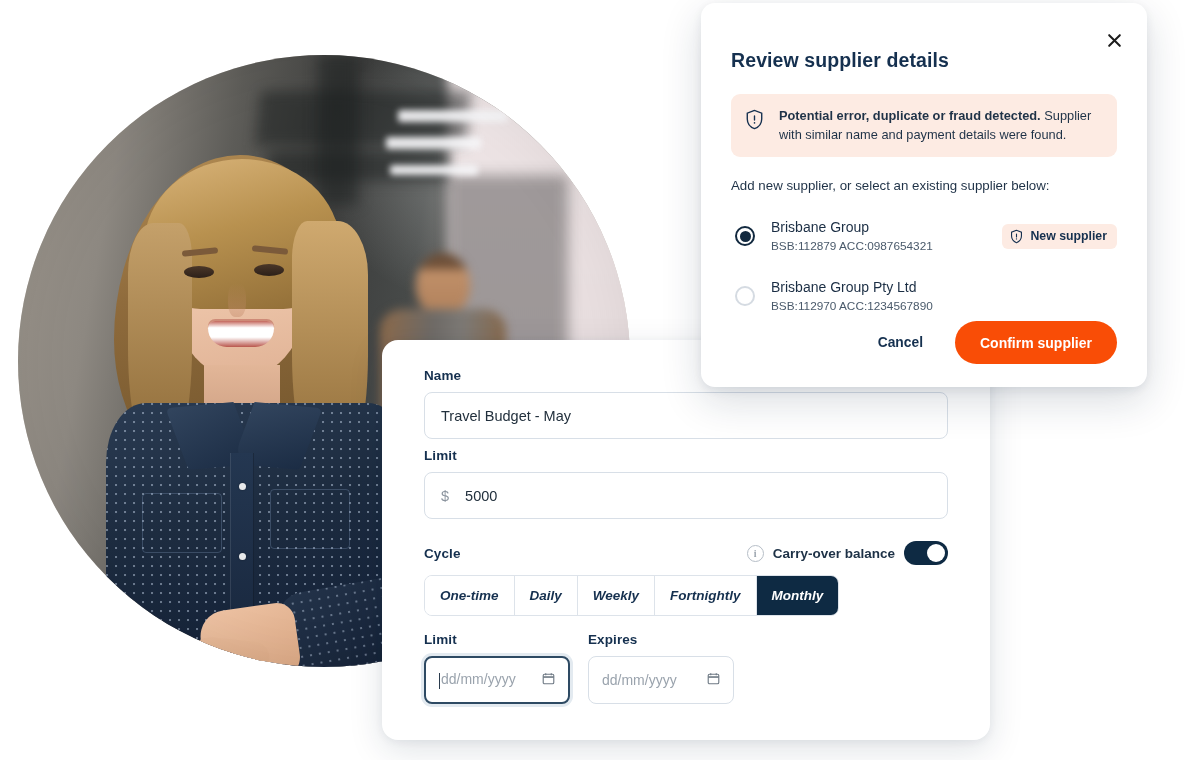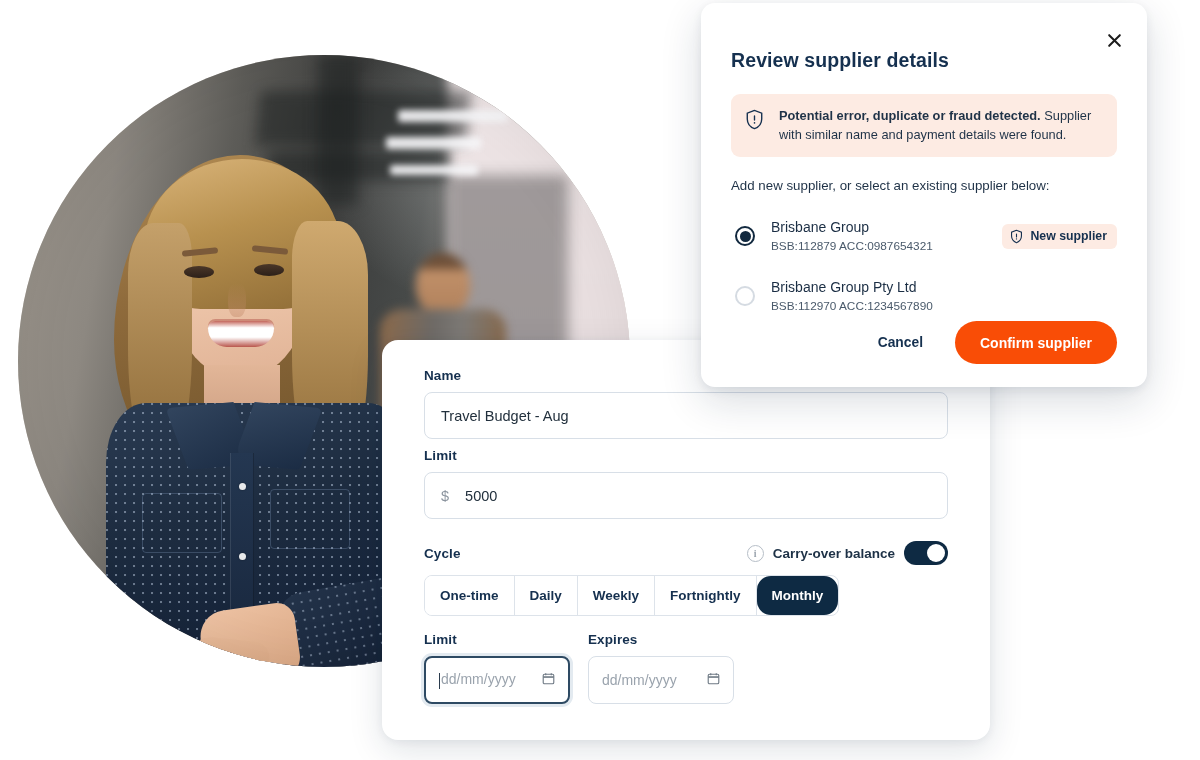--- a/index.html
+++ b/index.html
@@ -288,33 +288,34 @@
     width: 18px; height: 18px; border-radius: 50%;
     background: #ffffff;
   }
   .segmented {
     display: inline-flex;
     border: 1px solid #dde3ea;
     border-radius: 8px;
     overflow: hidden;
     height: 39px;
     background: #fff;
+    font-style: italic;
   }
   .seg {
     display: flex; align-items: center; justify-content: center;
     padding: 0 15px;
     font-size: 13.5px;
     font-weight: 700;
     color: #15304f;
     border-right: 1px solid #dde3ea;
     background: #fff;
     white-space: nowrap;
   }
   .seg:last-child { border-right: none; }
-  .seg.active { background: #0e2a43; color: #ffffff; border-radius: 14px; }
+  .seg.active { background: #0e2a43; color: #ffffff; }
 
   .dates-row { display: flex; gap: 18px; margin-top: 16px; }
   .date-field { width: 146px; }
   .date-box {
     height: 48px;
     border-radius: 8px;
     display: flex; align-items: center; justify-content: space-between;
     padding: 0 13px;
     box-sizing: border-box;
     background: #fff;
@@ -497,21 +498,21 @@
     <div class="w-hand2"></div>
   </div>
   <div class="photo-soften"></div>
 </div>
 
 <div class="form-card">
   <div class="form-inner">
 
     <div class="field-label">Name</div>
     <div class="text-input">
-      <span>Travel Budget - Aug</span>
+      <span>Travel Budget - May</span>
     </div>
 
     <div class="field-label" style="margin-top:9px">Limit</div>
     <div class="text-input limit-row">
       <span class="currency">$</span>
       <span>5000</span>
     </div>
 
     <div class="cycle-head" style="margin-top:22px">
       <div class="field-label" style="margin-bottom:0">Cycle</div>

